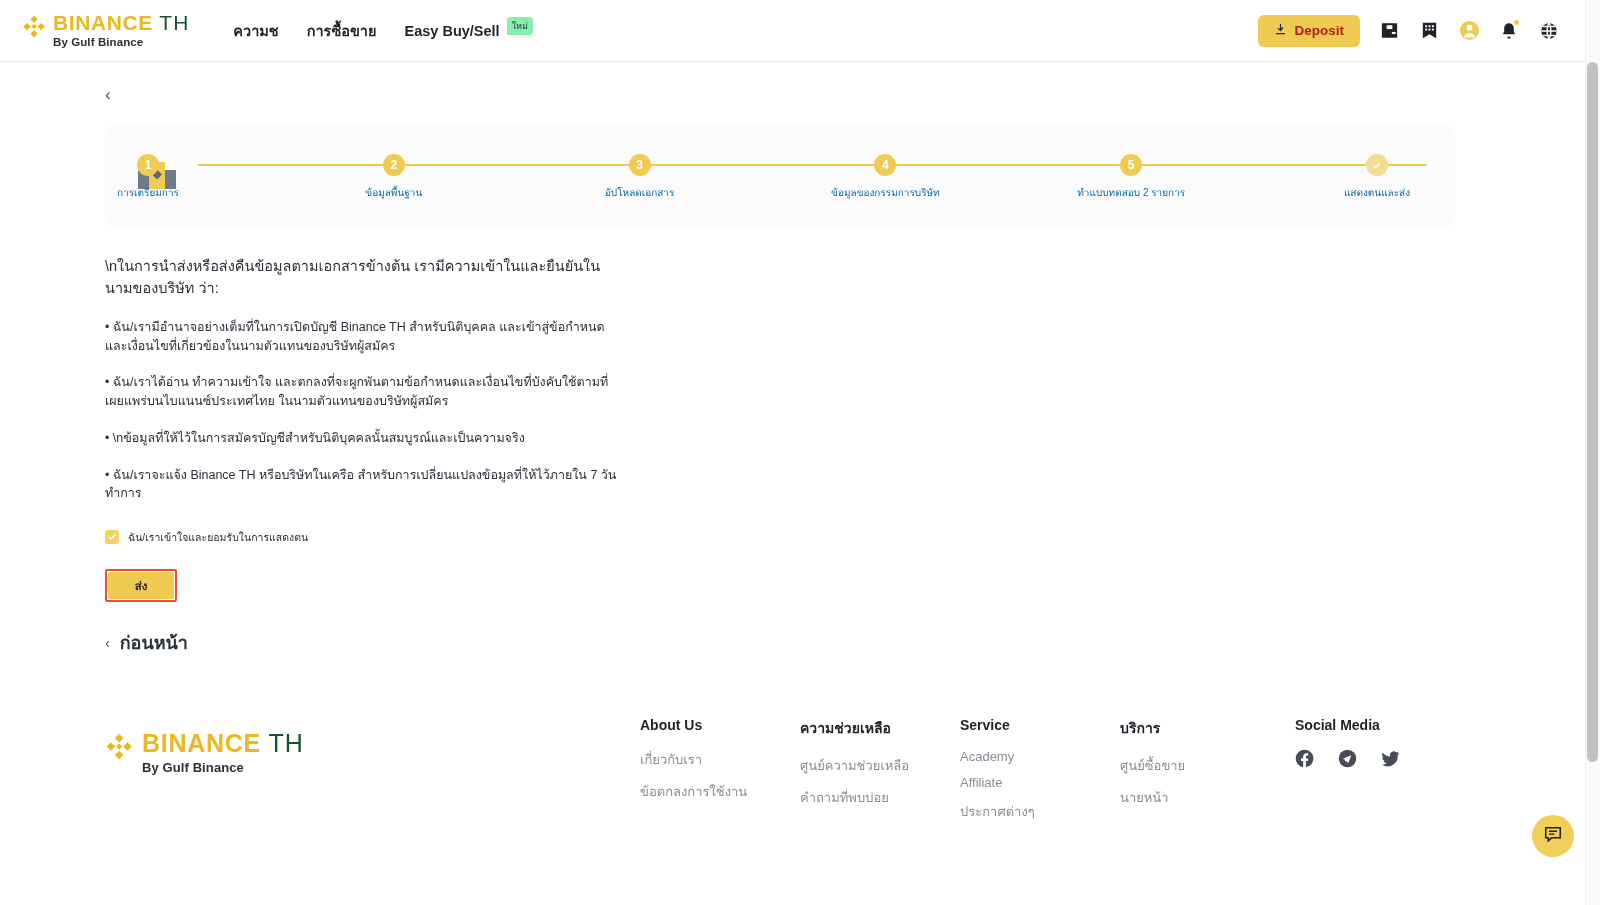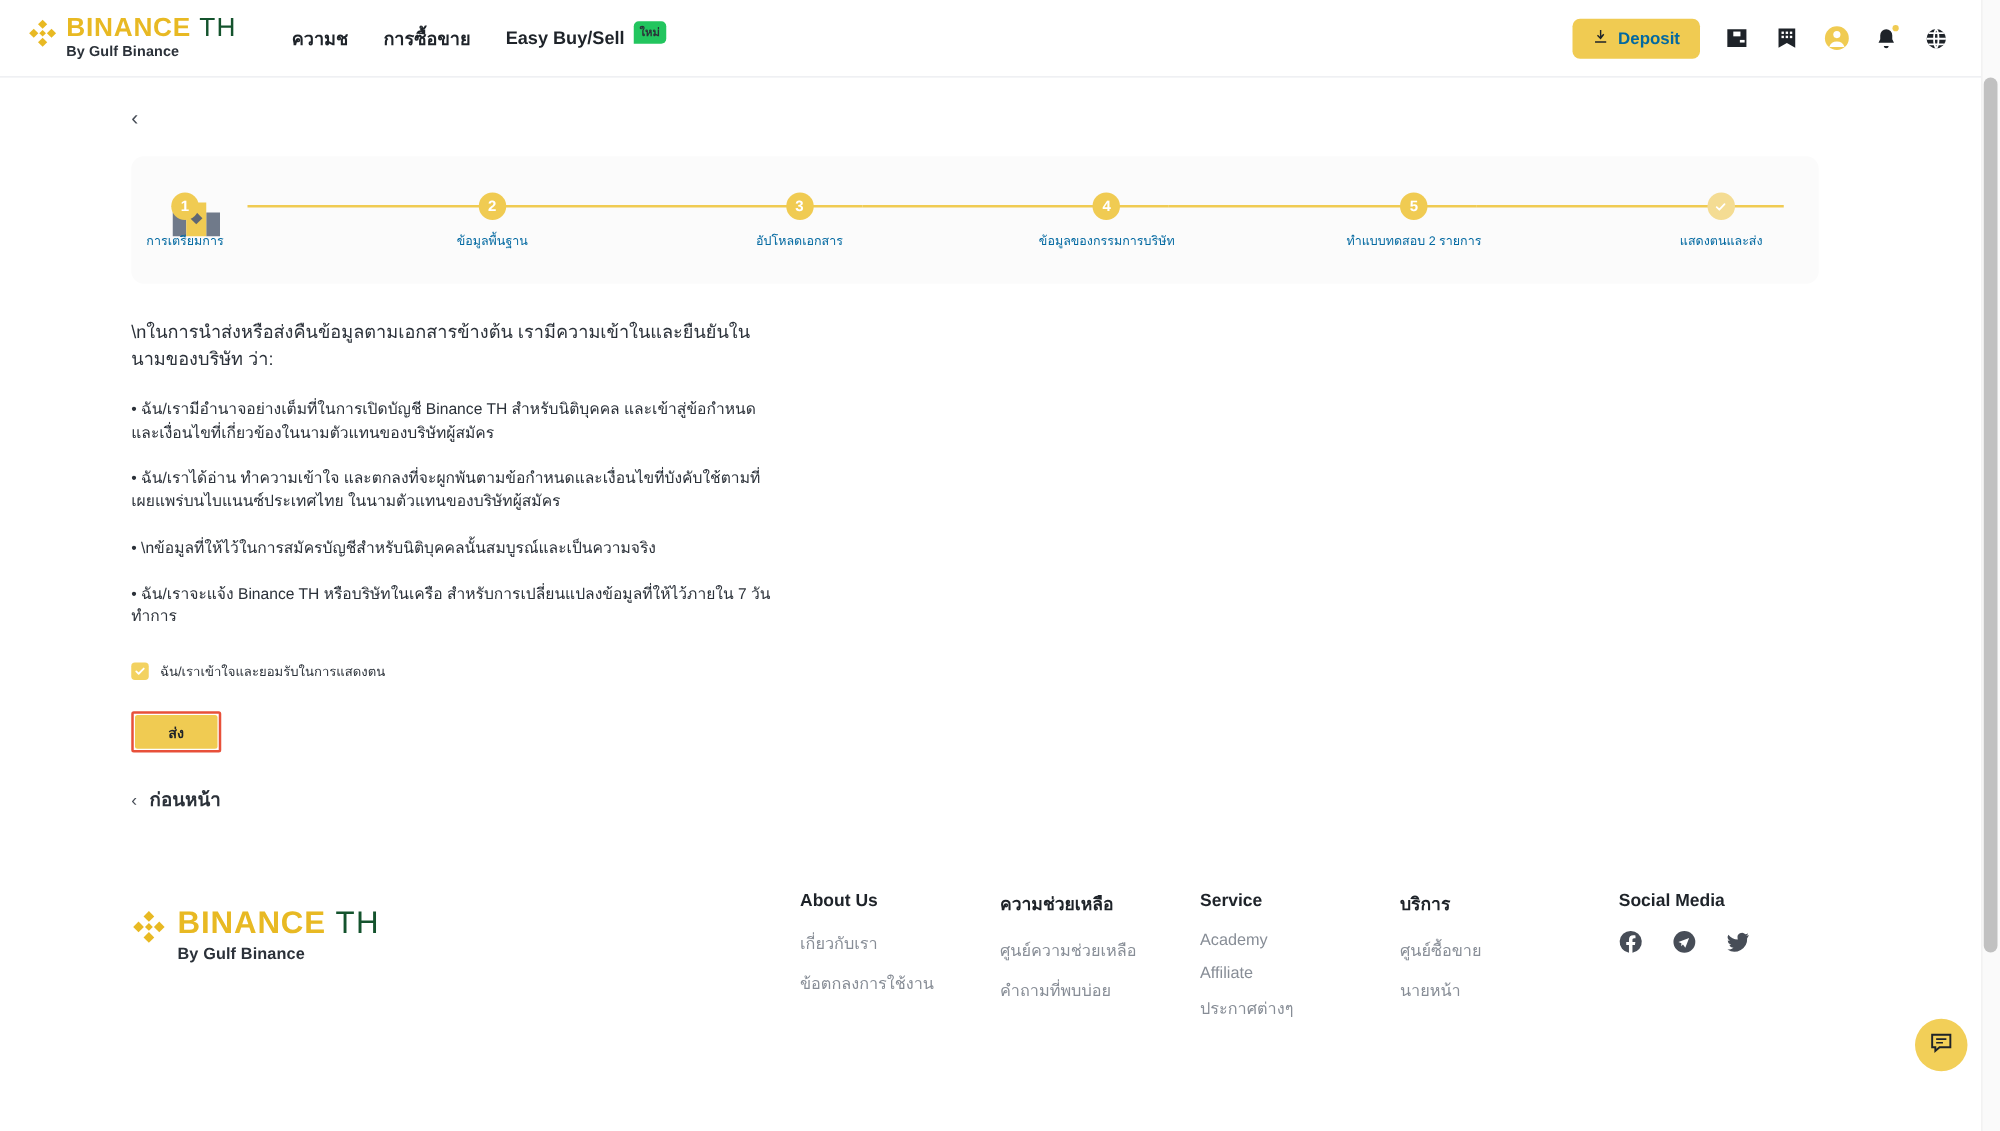--- a/index.html
+++ b/index.html
@@ -74,24 +74,24 @@
     font-size: 14.5px;
     font-weight: bold;
     color: #1e2329;
     cursor: pointer;
     display: flex;
     align-items: center;
     white-space: nowrap;
   }
 
   .badge-new {
-    background: #22c55e;
+    background: #86efac;
     color: #2b3139;
     font-size: 9px;
-    font-weight: bold;
+    font-weight: normal;
     border-radius: 4px 4px 4px 0;
     padding: 2px 5px 2px 5px;
     margin-left: 7px;
     position: relative;
     top: -5px;
   }
 
   .header-right {
     margin-left: auto;
     display: flex;
@@ -104,21 +104,21 @@
     background: #f0cb52;
     border: none;
     border-radius: 6px;
     height: 32px;
     padding: 0 16px;
     display: flex;
     align-items: center;
     gap: 7px;
     font-size: 13.5px;
     font-weight: bold;
-    color: #0369a1;
+    color: #b91c1c;
     cursor: pointer;
     font-family: "Liberation Sans", sans-serif;
   }
 
   .icon-btn {
     width: 22px; height: 22px;
     display: flex; align-items: center; justify-content: center;
     cursor: pointer;
     position: relative;
     color: #1e2329;
@@ -286,21 +286,21 @@
 
   .back-link {
     margin-top: 26px;
     display: flex;
     align-items: center;
     gap: 10px;
     cursor: pointer;
     width: fit-content;
   }
   .back-chevron { color: #474d57; font-size: 14px; line-height: 1; }
-  .back-text { font-size: 15px; font-weight: bold; color: #2b3139; }
+  .back-text { font-size: 18px; font-weight: bold; color: #2b3139; }
 
   
   .footer {
     margin-top: 60px;
     display: flex;
     align-items: flex-start;
     padding-bottom: 40px;
   }
 
   .footer-brand { width: 545px; padding-top: 14px; }

